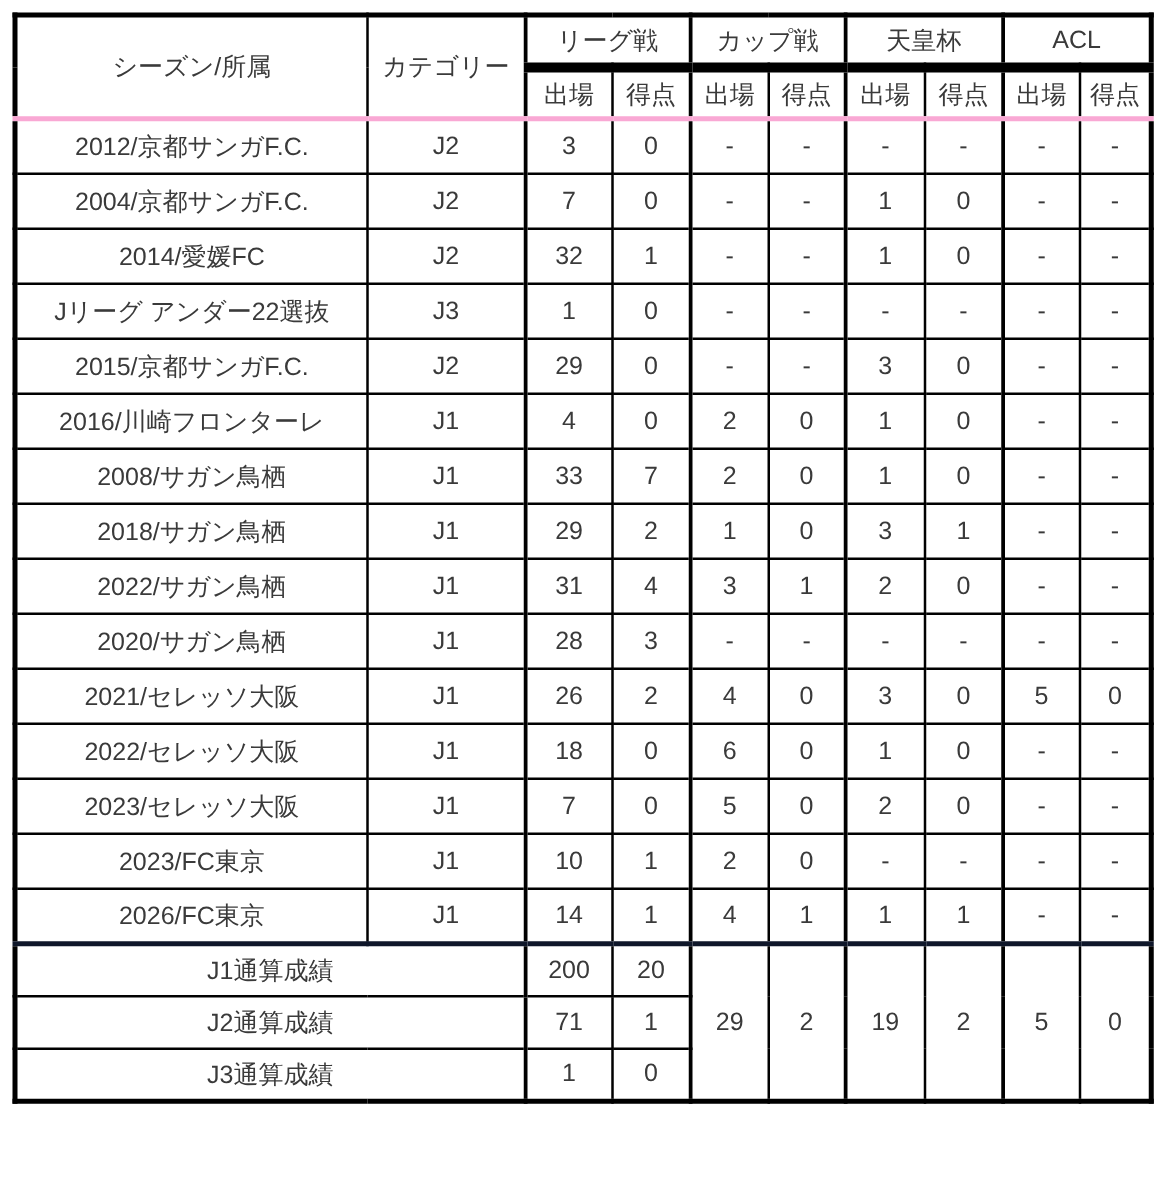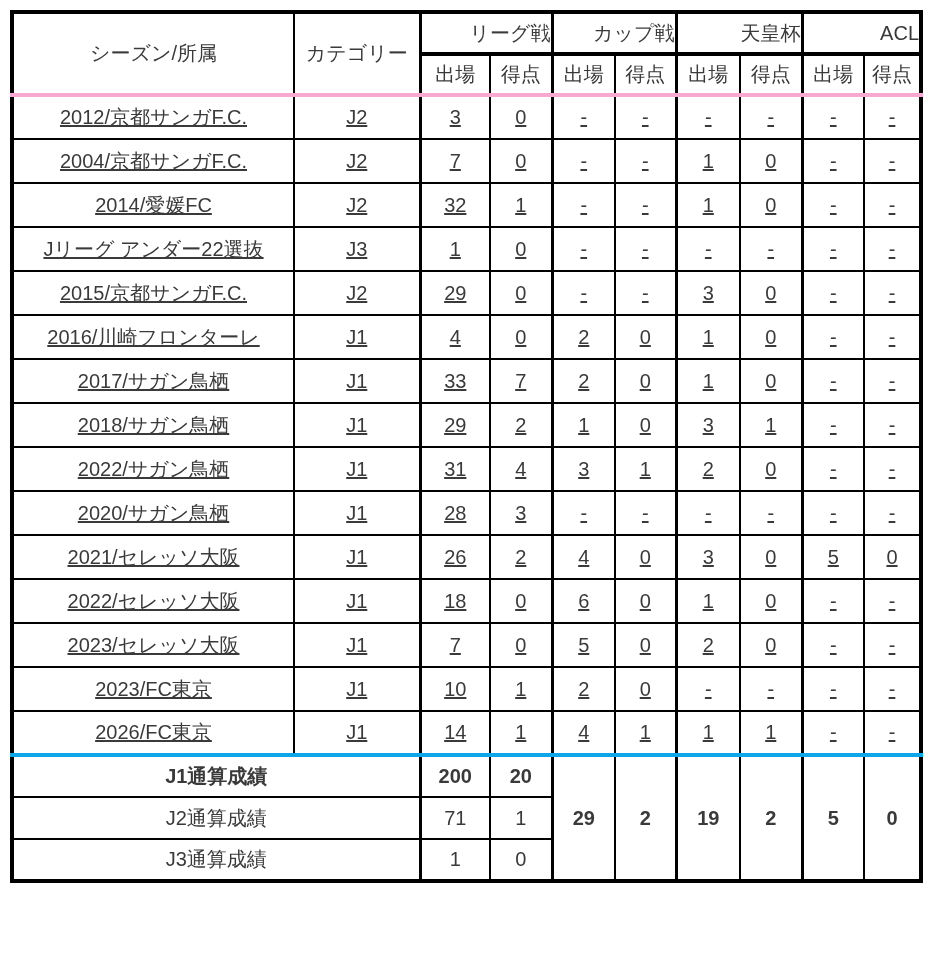--- a/index.html
+++ b/index.html
@@ -33,27 +33,27 @@
     color: #3a3a3a;
     padding: 0;
     overflow: hidden;
     white-space: nowrap;
   }
   
   .stats-table .bl-thick { border-left: 3px solid #000000; }
   
   .stats-table .hdr-bottom { border-bottom: 4px solid #f9a8d4; }
   
-  .stats-table .grp { border-bottom: 4px solid #000000; text-align: right; }
-  
-  .stats-table .ft-top { border-top: 4px solid #0ea5e9; font-weight: bold; }
+  .stats-table .grp { border-bottom: 8px solid #000000; }
+  
+  .stats-table .ft-top { border-top: 4px solid #0f172a; }
 
   .stats-table thead tr.row-groups  { height: 42px; }
   .stats-table thead tr.row-subs    { height: 41px; font-family: Liberation Mono, monospace; }
-  .stats-table tbody tr             { height: 44px; text-decoration: underline; }
+  .stats-table tbody tr             { height: 44px; }
   .stats-table tfoot tr             { height: 42px; }
 </style>
 </head>
 <body>
 
 <table class="stats-table">
   <colgroup>
     <col style="width:282px">
     <col style="width:126px">
     <col style="width:70px">
@@ -154,21 +154,21 @@
         <td class="bl-thick">4</td>
         <td>0</td>
         <td class="bl-thick">2</td>
         <td>0</td>
         <td class="bl-thick">1</td>
         <td>0</td>
         <td class="bl-thick">-</td>
         <td>-</td>
       </tr>
       <tr>
-        <td>2017/サガン鳥栖</td>
+        <td>2008/サガン鳥栖</td>
         <td>J1</td>
         <td class="bl-thick">33</td>
         <td>7</td>
         <td class="bl-thick">2</td>
         <td>0</td>
         <td class="bl-thick">1</td>
         <td>0</td>
         <td class="bl-thick">-</td>
         <td>-</td>
       </tr>

